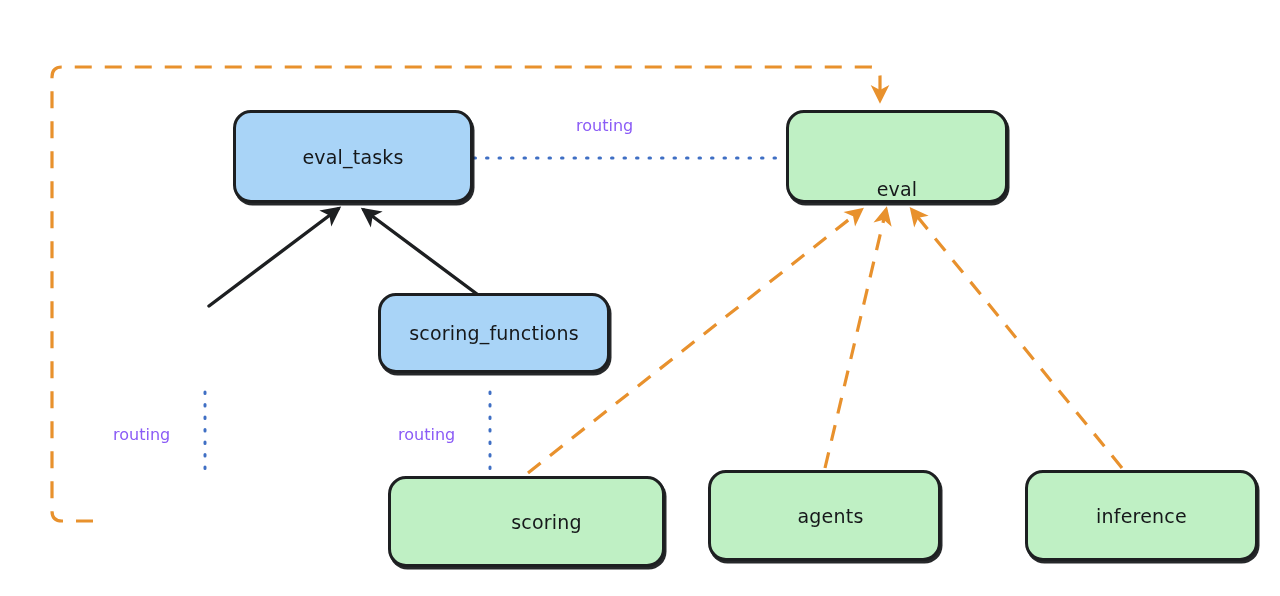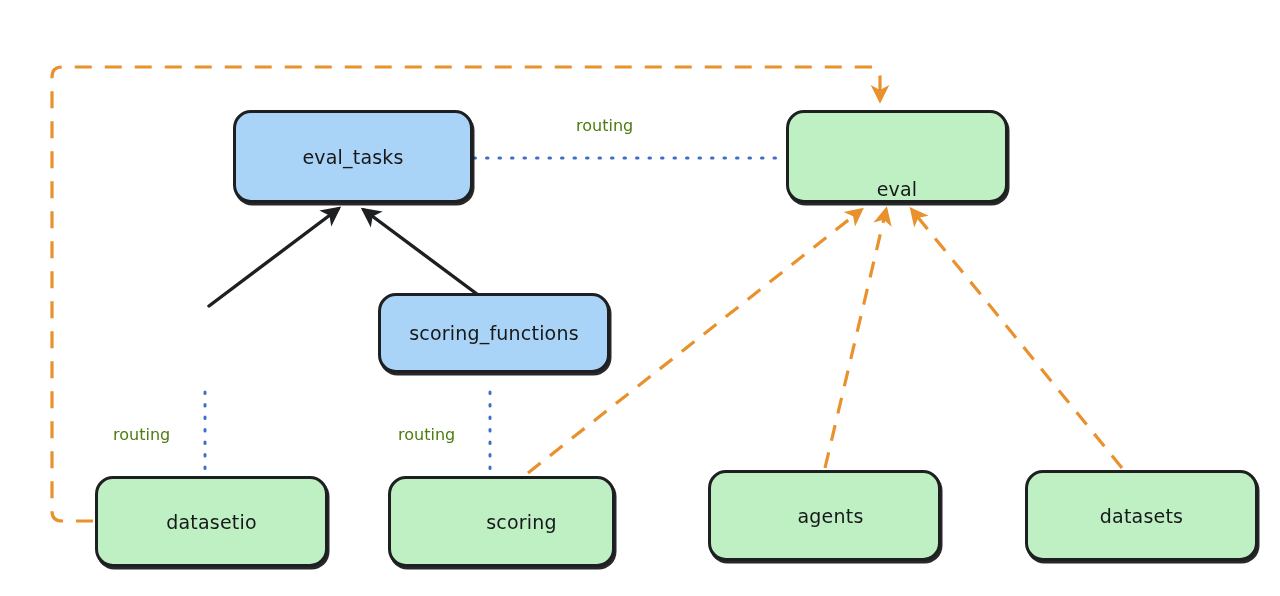--- a/index.html
+++ b/index.html
@@ -50,21 +50,21 @@
     box-shadow: 1.5px 2.5px 0 rgba(20,22,24,0.92);
   }
   .node.blue  { background: #a9d4f7; }
   .node.green { background: #bff0c4; }
   .node-label {
     pointer-events: none;
     white-space: nowrap;
   }
   .edge-label {
     position: absolute;
-    color: #4d7c0f;
+    color: #8b5cf6;
     font-family: "DejaVu Sans", sans-serif;
     font-size: 16px;
     background: #ffffff;
     padding: 0 3px;
     white-space: nowrap;
   }
 </style>
 </head>
 <body>
 
@@ -107,34 +107,31 @@
 
     <div class="node green" style="left:786px; top:110px; width:222px; height:93px;align-items:flex-end;">
       <span class="node-label">eval</span>
     </div>
 
 
     <div class="node blue" style="left:378px; top:293px; width:232px; height:80px;">
       <span class="node-label">scoring_functions</span>
     </div>
 
-    <div class="node green" style="left:95px; top:476px; width:233px; height:91px;">
-      <span class="node-label">datasetio</span>
-    </div>
 
-    <div class="node green" style="left:388px; top:476px; width:227px; height:91px;padding-left:40px;">
+    <div class="node green" style="left:388px; top:476px; width:277px; height:91px;padding-left:40px;">
       <span class="node-label">scoring</span>
     </div>
 
     <div class="node green" style="left:708px; top:470px; width:233px; height:91px;padding-left:12px;">
       <span class="node-label">agents</span>
     </div>
 
     <div class="node green" style="left:1025px; top:470px; width:233px; height:91px;">
-      <span class="node-label">datasets</span>
+      <span class="node-label">inference</span>
     </div>
 
     <div class="edge-label" style="left:573px; top:116px;">routing</div>
 
     <div class="edge-label" style="left:110px; top:425px;">routing</div>
 
     <div class="edge-label" style="left:395px; top:425px;">routing</div>
 
   </div>
 </div>

